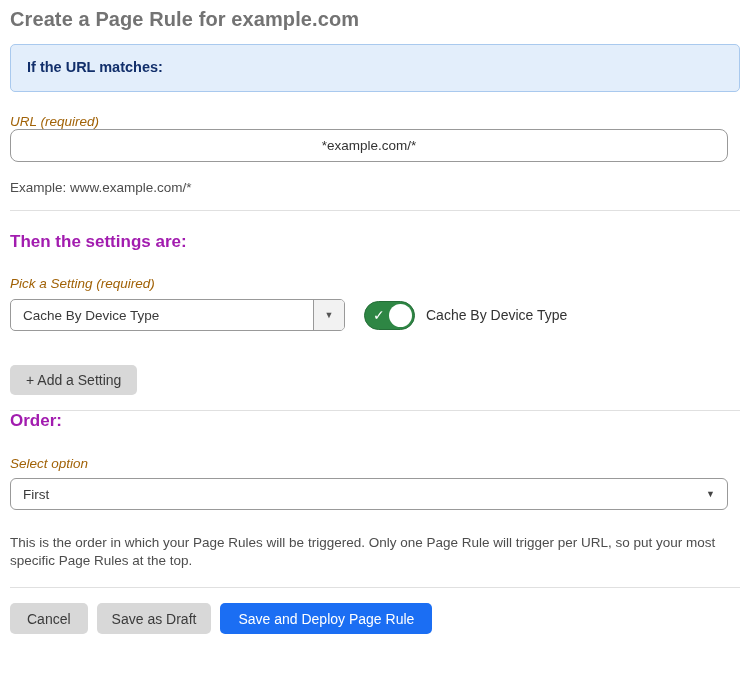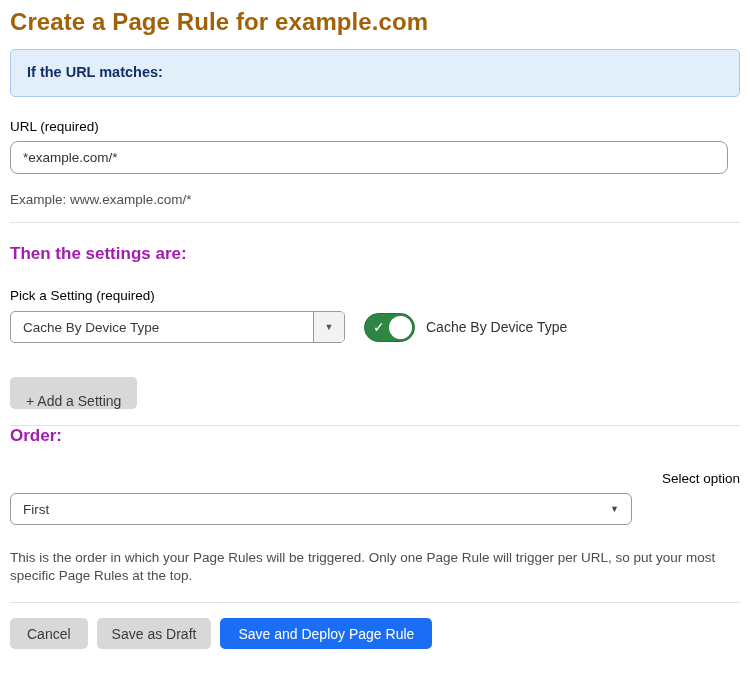--- a/index.html
+++ b/index.html
@@ -6,23 +6,23 @@
   html, body { background: #ffffff; }
   body {
     width: 750px;
     height: 688px;
     font-family: "Liberation Sans", "DejaVu Sans", sans-serif;
     color: #333333;
     padding: 8px 10px 0 10px;
     overflow: hidden;
   }
   .page-title {
-    font-size: 24px;
-    font-weight: bold;
-    color: #a16207;
+    font-size: 20px;
+    font-weight: bold;
+    color: #737373;
     letter-spacing: 0.1px;
   }
   .info-banner {
     margin-top: 13px;
     background: #e3eefb;
     border: 1px solid #a9c9ee;
     border-radius: 5px;
     padding: 11px 8px 12px 16px;
     font-size: 14.5px;
     line-height: 23px;
@@ -32,36 +32,37 @@
     font-weight: bold;
     color: #122f6b;
   }
   .info-banner a {
     color: #2a63d4;
     text-decoration: underline;
     cursor: pointer;
   }
   .field-label {
     font-size: 13.5px;
-    color: #000000;
+    color: #a16207;
+    font-style: italic;
   }
   .url-label { margin-top: 22px; }
   .text-input {
     display: block;
     width: 718px;
     height: 33px;
-    margin-top: 7px;
     border: 1px solid #999999;
     border-radius: 8px;
     padding: 0 12px;
     font-family: "Liberation Sans", "DejaVu Sans", sans-serif;
     font-size: 13.5px;
     color: #333333;
     background: #ffffff;
     outline: none;
+    text-align: center;
   }
   .helper-text {
     margin-top: 18px;
     font-size: 13.5px;
     color: #4d4d4d;
   }
   hr.divider {
     border: none;
     border-top: 1px solid #e0e0e0;
     margin-top: 15px;
@@ -151,28 +152,28 @@
     font-family: "Liberation Sans", "DejaVu Sans", sans-serif;
     font-size: 14px;
     cursor: pointer;
   }
   .btn-gray {
     background: #d8d8d8;
     color: #3b3b3b;
   }
   .add-setting-btn {
     margin-top: 34px;
-    height: 24px;
-    padding: 16px 16px;
+    height: 30px;
+    padding: 4px 16px;
   }
   .order-heading { }
-  .order-label { margin-top: 25px; text-align: right; }
+  .order-label { margin-top: 25px; }
   .wide-select {
     margin-top: 7px;
-    width: 622px;
+    width: 718px;
     height: 32px;
     border: 1px solid #999999;
     border-radius: 6px;
     background: #ffffff;
     display: flex;
     align-items: center;
     padding: 0 12px;
     cursor: pointer;
   }
   .wide-select .select-value {

